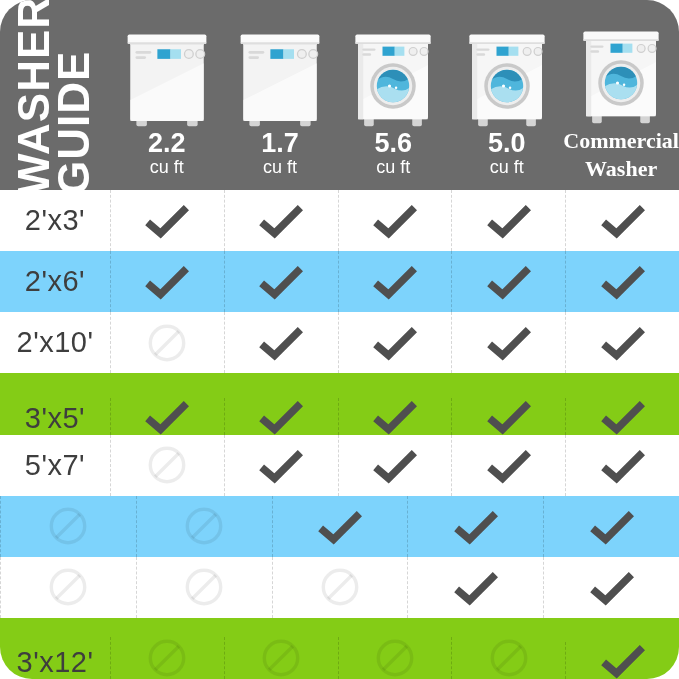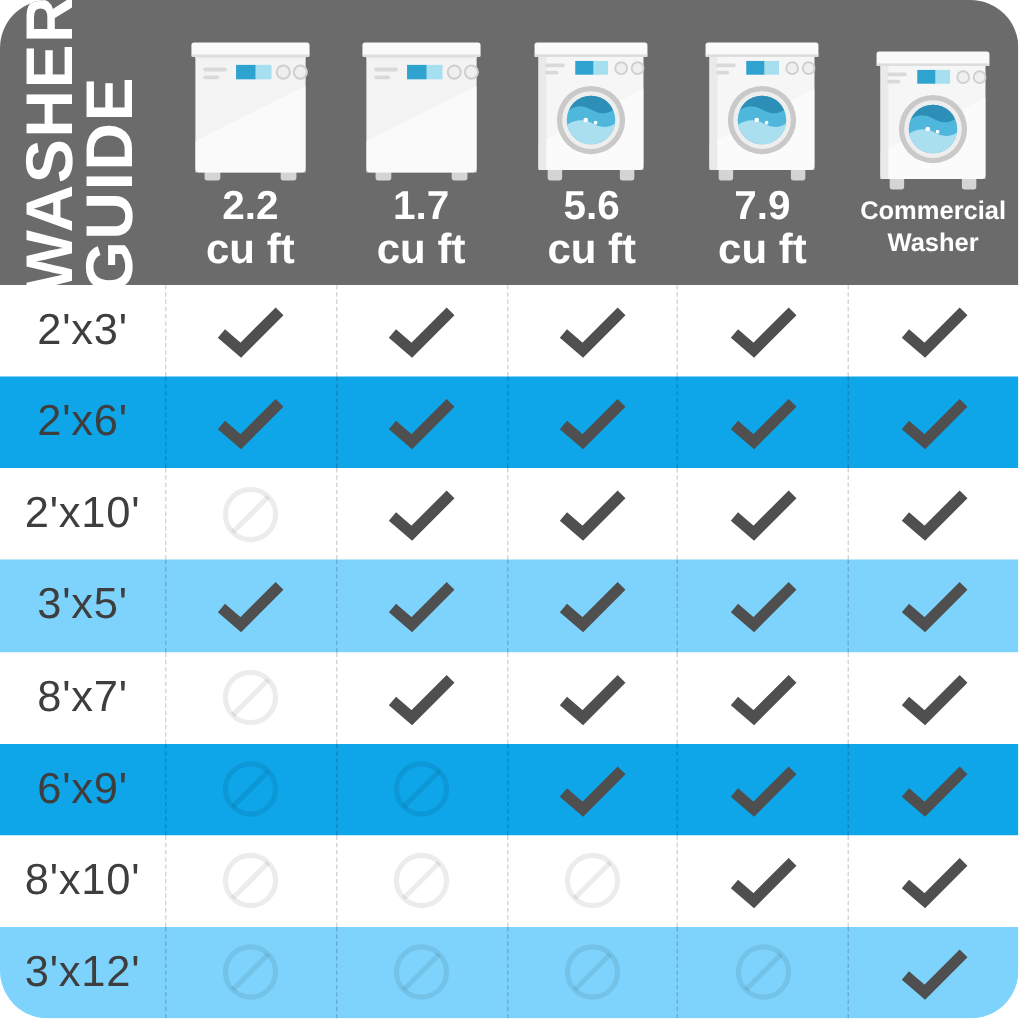--- a/index.html
+++ b/index.html
@@ -8,28 +8,28 @@
 
   
   .header{height:190px;background:#6b6b6b;display:flex;flex-shrink:0;}
   .title-cell{width:110px;flex-shrink:0;display:flex;align-items:center;justify-content:center;}
   .title-rot{transform:rotate(-90deg);text-align:left;color:#ffffff;font-weight:700;
              font-size:44px;line-height:0.92;letter-spacing:1px;white-space:nowrap;}
   .col-head{flex:1;display:flex;flex-direction:column;align-items:center;justify-content:flex-end;padding-bottom:8px;}
   .washer-svg{width:88px;height:98px;display:block;}
   .col-label{color:#ffffff;text-align:center;margin-top:2px;min-height:52px;}
   .col-size{font-size:27px;font-weight:700;line-height:1.02;}
-  .col-unit{font-size:28px;font-weight:700;line-height:1.1;}
-  .col-text{font-size:17px;font-weight:700;line-height:1.25;}
+  .col-unit{font-size:18px;font-weight:400;line-height:1.1;}
+  .col-text{font-size:22px;font-weight:700;line-height:1.25;font-family:Liberation Serif, serif;}
 
   
   .table{flex:1;display:flex;flex-direction:column;}
   .row{flex:1;display:flex;background:#ffffff;}
-  .row:nth-child(4n+2){background:#0ea5e9;}
-  .row:nth-child(4n){background:#7dd3fc;}
+  .row:nth-child(4n+2){background:#7dd3fc;}
+  .row:nth-child(4n){background:#84cc16;align-items:flex-end;}
   .row-label{width:110px;flex-shrink:0;display:flex;align-items:center;justify-content:center;
              font-size:29px;color:#3e3e3e;letter-spacing:0.5px;}
   .cell{flex:1;display:flex;align-items:center;justify-content:center;border-left:1px dashed rgba(0,0,0,0.16);}
   .mark-check{width:48px;height:37px;}
   .mark-check path{stroke:#4f4f4f;stroke-width:8;fill:none;}
   .mark-no{width:42px;height:42px;}
   .mark-no circle,.mark-no line{stroke:rgba(0,0,0,0.075);stroke-width:3.6;fill:none;}
 </style>
 </head>
 <body>
@@ -120,21 +120,21 @@
       <div class="lbl-top col-size">5.6</div>
       <div class="lbl-bottom col-unit">cu ft</div>
     </div>
   </div>
 
   <div class="col-head">
     <svg class="washer-svg">
             <use href="#sym-frontloader"></use>
           </svg>
     <div class="col-label">
-      <div class="lbl-top col-size">7.9</div>
+      <div class="lbl-top col-size">5.0</div>
       <div class="lbl-bottom col-unit">cu ft</div>
     </div>
   </div>
 
   <div class="col-head">
     <svg class="washer-svg">
             <use href="#sym-frontloader"></use>
           </svg>
     <div class="col-label">
       <div class="lbl-top col-text">Commercial</div>
@@ -255,82 +255,80 @@
           </svg>
         </div>
         <div class="cell">
           <svg class="mark-check" viewBox="0 0 52 40">
             <path d="M5 22 L19 34 L47 6"></path>
           </svg>
         </div>
       </div>
 
   <div class="row">
-    <div class="row-label">8'x7'</div>
-  <div class="cell">
-          <svg class="mark-no" viewBox="0 0 44 44">
-            <circle cx="22" cy="22" r="17.5"></circle>
-            <line x1="9.6" y1="34.4" x2="34.4" y2="9.6"></line>
-          </svg>
-        </div>
-        <div class="cell">
-          <svg class="mark-check" viewBox="0 0 52 40">
-            <path d="M5 22 L19 34 L47 6"></path>
-          </svg>
-        </div>
-        <div class="cell">
-          <svg class="mark-check" viewBox="0 0 52 40">
-            <path d="M5 22 L19 34 L47 6"></path>
-          </svg>
-        </div>
-        <div class="cell">
-          <svg class="mark-check" viewBox="0 0 52 40">
-            <path d="M5 22 L19 34 L47 6"></path>
-          </svg>
-        </div>
-        <div class="cell">
-          <svg class="mark-check" viewBox="0 0 52 40">
-            <path d="M5 22 L19 34 L47 6"></path>
-          </svg>
-        </div>
-      </div>
-
-  <div class="row">
-    <div class="row-label">6'x9'</div>
-  <div class="cell">
-          <svg class="mark-no" viewBox="0 0 44 44">
-            <circle cx="22" cy="22" r="17.5"></circle>
-            <line x1="9.6" y1="34.4" x2="34.4" y2="9.6"></line>
-          </svg>
-        </div>
-        <div class="cell">
-          <svg class="mark-no" viewBox="0 0 44 44">
-            <circle cx="22" cy="22" r="17.5"></circle>
-            <line x1="9.6" y1="34.4" x2="34.4" y2="9.6"></line>
-          </svg>
-        </div>
-        <div class="cell">
-          <svg class="mark-check" viewBox="0 0 52 40">
-            <path d="M5 22 L19 34 L47 6"></path>
-          </svg>
-        </div>
-        <div class="cell">
-          <svg class="mark-check" viewBox="0 0 52 40">
-            <path d="M5 22 L19 34 L47 6"></path>
-          </svg>
-        </div>
-        <div class="cell">
-          <svg class="mark-check" viewBox="0 0 52 40">
-            <path d="M5 22 L19 34 L47 6"></path>
-          </svg>
-        </div>
-      </div>
-
-  <div class="row">
-    <div class="row-label">8'x10'</div>
+    <div class="row-label">5'x7'</div>
+  <div class="cell">
+          <svg class="mark-no" viewBox="0 0 44 44">
+            <circle cx="22" cy="22" r="17.5"></circle>
+            <line x1="9.6" y1="34.4" x2="34.4" y2="9.6"></line>
+          </svg>
+        </div>
+        <div class="cell">
+          <svg class="mark-check" viewBox="0 0 52 40">
+            <path d="M5 22 L19 34 L47 6"></path>
+          </svg>
+        </div>
+        <div class="cell">
+          <svg class="mark-check" viewBox="0 0 52 40">
+            <path d="M5 22 L19 34 L47 6"></path>
+          </svg>
+        </div>
+        <div class="cell">
+          <svg class="mark-check" viewBox="0 0 52 40">
+            <path d="M5 22 L19 34 L47 6"></path>
+          </svg>
+        </div>
+        <div class="cell">
+          <svg class="mark-check" viewBox="0 0 52 40">
+            <path d="M5 22 L19 34 L47 6"></path>
+          </svg>
+        </div>
+      </div>
+
+  <div class="row">
+  <div class="cell">
+          <svg class="mark-no" viewBox="0 0 44 44">
+            <circle cx="22" cy="22" r="17.5"></circle>
+            <line x1="9.6" y1="34.4" x2="34.4" y2="9.6"></line>
+          </svg>
+        </div>
+        <div class="cell">
+          <svg class="mark-no" viewBox="0 0 44 44">
+            <circle cx="22" cy="22" r="17.5"></circle>
+            <line x1="9.6" y1="34.4" x2="34.4" y2="9.6"></line>
+          </svg>
+        </div>
+        <div class="cell">
+          <svg class="mark-check" viewBox="0 0 52 40">
+            <path d="M5 22 L19 34 L47 6"></path>
+          </svg>
+        </div>
+        <div class="cell">
+          <svg class="mark-check" viewBox="0 0 52 40">
+            <path d="M5 22 L19 34 L47 6"></path>
+          </svg>
+        </div>
+        <div class="cell">
+          <svg class="mark-check" viewBox="0 0 52 40">
+            <path d="M5 22 L19 34 L47 6"></path>
+          </svg>
+        </div>
+      </div>
+
+  <div class="row">
   <div class="cell">
           <svg class="mark-no" viewBox="0 0 44 44">
             <circle cx="22" cy="22" r="17.5"></circle>
             <line x1="9.6" y1="34.4" x2="34.4" y2="9.6"></line>
           </svg>
         </div>
         <div class="cell">
           <svg class="mark-no" viewBox="0 0 44 44">
             <circle cx="22" cy="22" r="17.5"></circle>
             <line x1="9.6" y1="34.4" x2="34.4" y2="9.6"></line>

